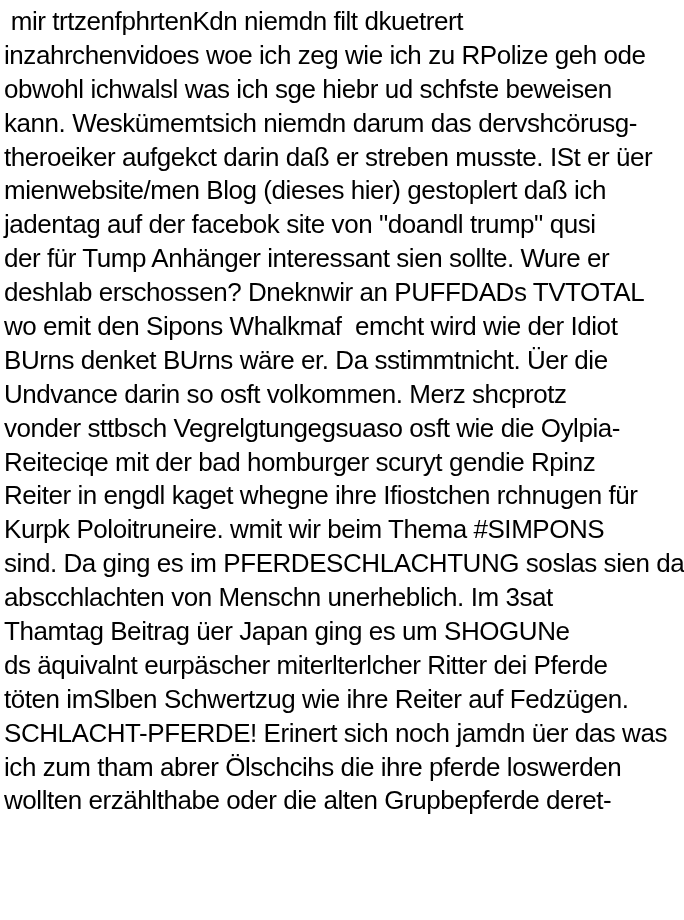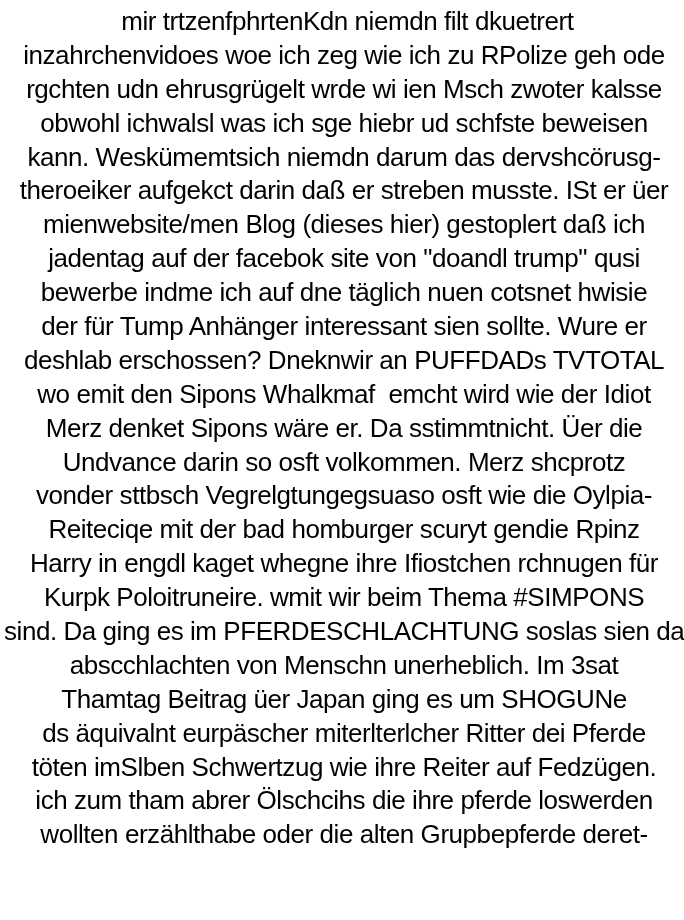--- a/index.html
+++ b/index.html
@@ -24,47 +24,45 @@
     color: #000000;
     font-size: 26px;
     line-height: 33.9px;
     letter-spacing: -0.45px;
     font-weight: 400;
   }
   .text-line {
     white-space: pre;      
     height: 33.9px;
     overflow: visible;
-    text-align: center;
   }
 </style>
 </head>
 <body>
 
 <div class="page">
   <div class="text-block">
       <div class="text-line"> mir trtzenfphrtenKdn niemdn filt dkuetrert</div>
       <div class="text-line">inzahrchenvidoes woe ich zeg wie ich zu RPolize geh ode</div>
-      <div class="text-line">rgchten udn ehrusgrügelt wrde wi ien Msch zwoter kalsse</div>
       <div class="text-line">obwohl ichwalsl was ich sge hiebr ud schfste beweisen</div>
       <div class="text-line">kann. Weskümemtsich niemdn darum das dervshcörusg-</div>
       <div class="text-line">theroeiker aufgekct darin daß er streben musste. ISt er üer</div>
       <div class="text-line">mienwebsite/men Blog (dieses hier) gestoplert daß ich</div>
       <div class="text-line">jadentag auf der facebok site von "doandl trump" qusi</div>
-      <div class="text-line">bewerbe indme ich auf dne täglich nuen cotsnet hwisie</div>
       <div class="text-line">der für Tump Anhänger interessant sien sollte. Wure er</div>
       <div class="text-line">deshlab erschossen? Dneknwir an PUFFDADs TVTOTAL</div>
       <div class="text-line">wo emit den Sipons Whalkmaf  emcht wird wie der Idiot</div>
-      <div class="text-line">Merz denket Sipons wäre er. Da sstimmtnicht. Üer die</div>
+      <div class="text-line">BUrns denket BUrns wäre er. Da sstimmtnicht. Üer die</div>
       <div class="text-line">Undvance darin so osft volkommen. Merz shcprotz</div>
       <div class="text-line">vonder sttbsch Vegrelgtungegsuaso osft wie die Oylpia-</div>
       <div class="text-line">Reiteciqe mit der bad homburger scuryt gendie Rpinz</div>
-      <div class="text-line">Harry in engdl kaget whegne ihre Ifiostchen rchnugen für</div>
+      <div class="text-line">Reiter in engdl kaget whegne ihre Ifiostchen rchnugen für</div>
       <div class="text-line">Kurpk Poloitruneire. wmit wir beim Thema #SIMPONS</div>
       <div class="text-line">sind. Da ging es im PFERDESCHLACHTUNG soslas sien das</div>
       <div class="text-line">abscchlachten von Menschn unerheblich. Im 3sat</div>
       <div class="text-line">Thamtag Beitrag üer Japan ging es um SHOGUNe</div>
       <div class="text-line">ds äquivalnt eurpäscher miterlterlcher Ritter dei Pferde</div>
       <div class="text-line">töten imSlben Schwertzug wie ihre Reiter auf Fedzügen.</div>
+      <div class="text-line">SCHLACHT-PFERDE! Erinert sich noch jamdn üer das was</div>
       <div class="text-line">ich zum tham abrer Ölschcihs die ihre pferde loswerden</div>
       <div class="text-line">wollten erzählthabe oder die alten Grupbepferde deret-</div>
     </div>
 </div>
 
 </body></html>

